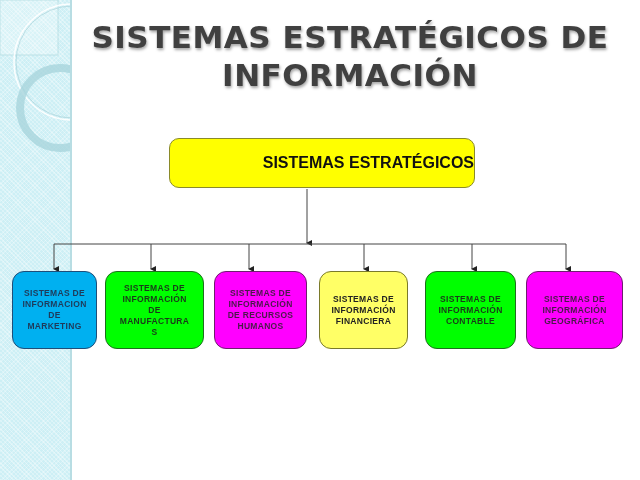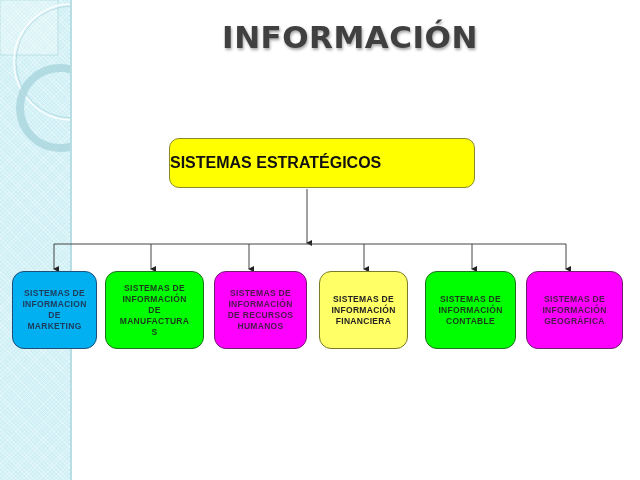--- a/index.html
+++ b/index.html
@@ -23,21 +23,21 @@
       text-align: center;
       font-family: "DejaVu Sans", sans-serif;
       font-weight: bold; font-size: 31px; line-height: 38px;
       color: #404040;
       letter-spacing: 0.5px;
       text-shadow: 1px 2px 3px rgba(0,0,0,0.35);
     }
     .root-box {
       position: absolute; left: 169px; top: 138px; width: 306px; height: 50px;
       background: #ffff00; border: 1px solid #8a8a2a; border-radius: 10px;
-      display: flex; align-items: center; justify-content: flex-start;
+      display: flex; align-items: center; justify-content: flex-end;
       box-sizing: border-box;
     }
     .root-box span {
       font-weight: bold; font-size: 16px; color: #111;
     }
     svg.connectors { position: absolute; left: 0; top: 0; }
     .child {
       position: absolute; top: 271px; height: 78px;
       border-radius: 12px; box-sizing: border-box;
       display: flex; align-items: center; justify-content: center;
@@ -54,20 +54,21 @@
 <div class="side-panel">
   <svg width="70" height="480">
     <rect x="0" y="0" width="58" height="55" fill="rgba(255,255,255,0.25)" stroke="rgba(180,220,225,0.8)" stroke-width="1"></rect>
     <circle cx="72" cy="62" r="58" fill="none" stroke="#ffffff" stroke-width="1.5" opacity="0.9"></circle>
     <circle cx="72" cy="62" r="56" fill="none" stroke="#a9d3da" stroke-width="1" opacity="0.7"></circle>
     <circle cx="60" cy="108" r="40" fill="none" stroke="#a8d4dc" stroke-width="8" opacity="0.8"></circle>
   </svg>
 </div>
 
 <div class="title">
+  <div>SISTEMAS ESTRATÉGICOS DE</div>
   <div>INFORMACIÓN</div>
 </div>
 
 <svg class="connectors" width="640" height="480">
   <defs>
     <marker id="arrow" markerWidth="6" markerHeight="6" refX="3" refY="5" orient="auto">
       <path d="M0,0 L6,0 L3,6 z" fill="#222"></path>
     </marker>
   </defs>
   <g stroke="#444" stroke-width="1" fill="none">

